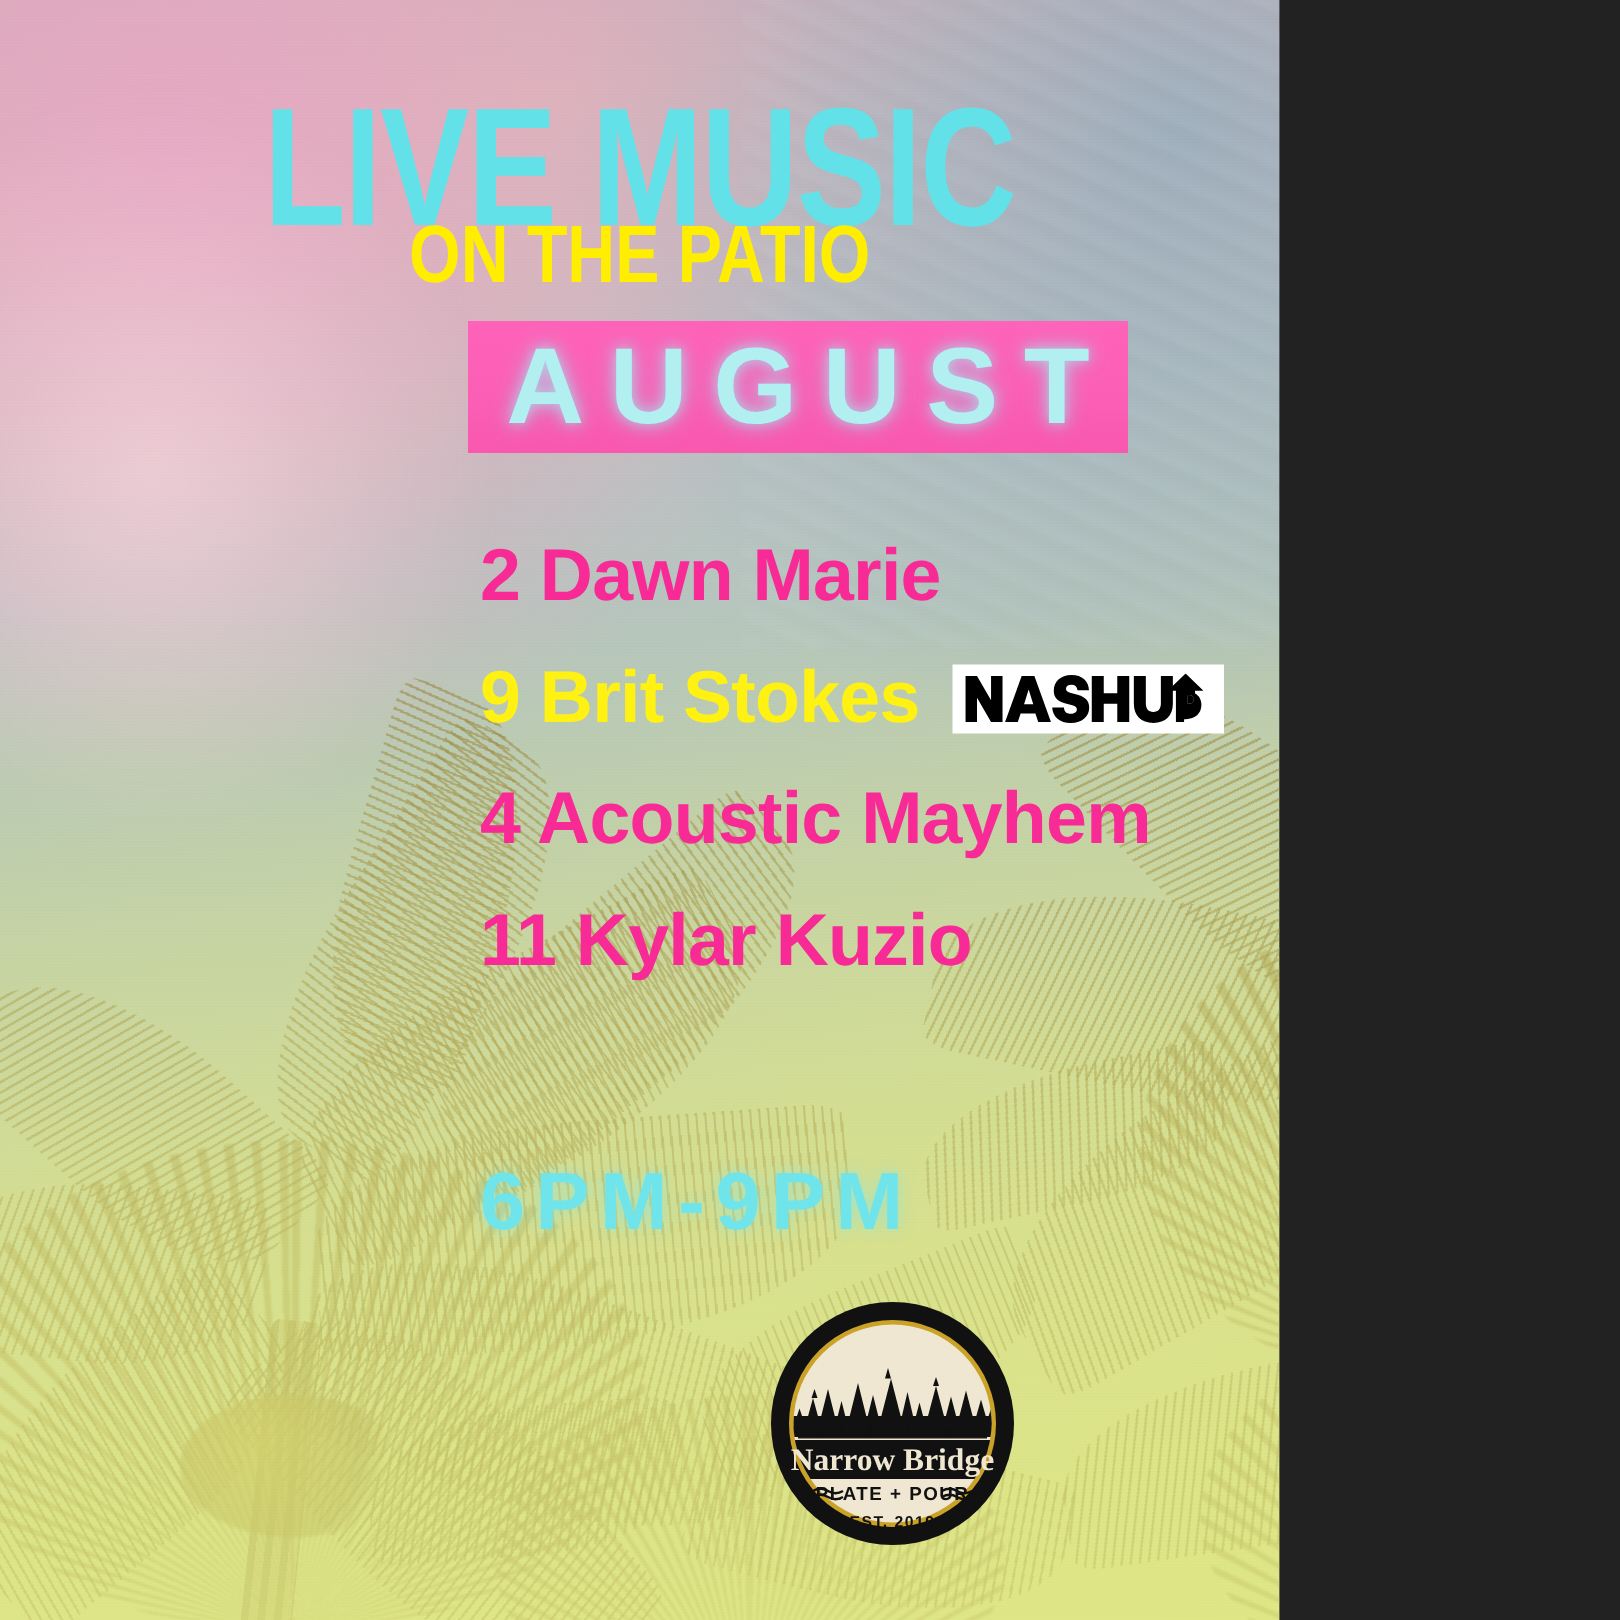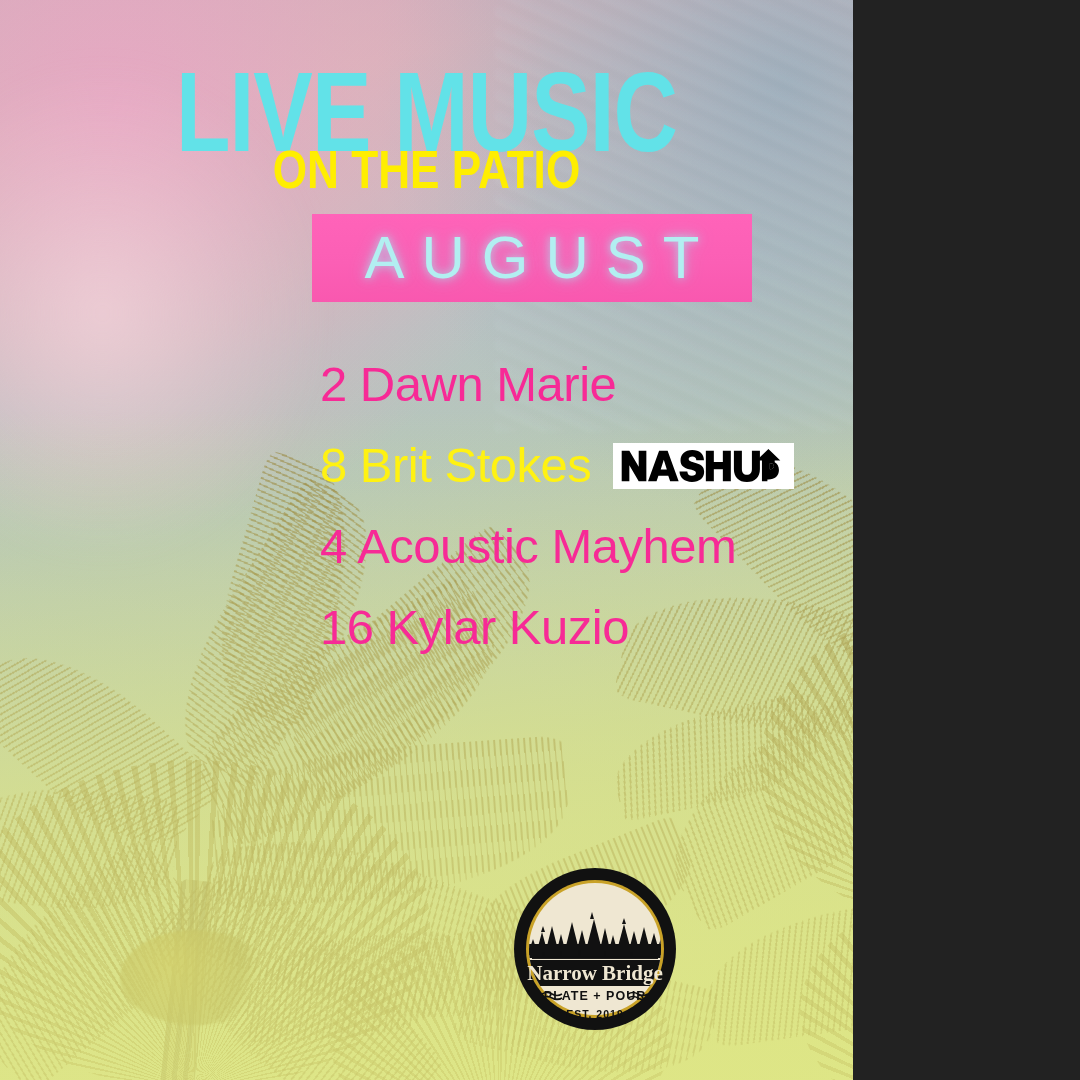--- a/index.html
+++ b/index.html
@@ -146,22 +146,22 @@
     top: 214px;
     left: 312px;
     width: 440px;
     height: 88px;
     background: linear-gradient(180deg, #FF63B9 0%, #FB5FB5 55%, #F958AF 100%);
     display: flex;
     align-items: center;
     justify-content: center;
   }
   .month-text {
-    font-size: 60px;
-    font-weight: 400;
+    font-size: 72px;
+    font-weight: 700;
     letter-spacing: 17px;
     text-indent: 17px;
     color: #B2EFF1;
     line-height: 1;
     text-shadow: 0 0 9px rgba(160,240,245,0.75), 0 0 18px rgba(140,230,240,0.45);
   }
 
   .lineup {
     position: absolute;
     top: 344px;
@@ -169,21 +169,21 @@
     width: 640px;
   }
   .lineup-row {
     height: 81px;
     display: flex;
     align-items: center;
     white-space: nowrap;
   }
   .lineup-text {
     font-size: 49px;
-    font-weight: 400;
+    font-weight: 700;
     line-height: 1;
     letter-spacing: -0.5px;
     text-align: right;
   }
   .c-pink   { color: #F72A96; }
   .c-yellow { color: #FFF212; }
 
   .nashup-badge {
     margin-left: 22px;
     background: #FFFFFF;
@@ -281,21 +281,21 @@
       <span class="month-text">AUGUST</span>
     </div>
 
     <div class="lineup">
 
       <div class="lineup-row">
         <span class="lineup-text c-pink">2 Dawn Marie</span>
       </div>
 
       <div class="lineup-row">
-        <span class="lineup-text c-yellow">8 Brit Stokes</span>
+        <span class="lineup-text c-yellow">9 Brit Stokes</span>
         <span class="nashup-badge">
           <svg class="nashup-svg" viewBox="0 0 196 40" aria-hidden="true">
             <g fill="#000000">
 
               <path d="M2 2 h9 l11 19 V2 h9 v36 h-9 L11 19 v19 H2 z"></path>
 
               <path d="M33 38 L46 2 h10 l13 36 h-10 l-2.2-6.6 h-11.6 L43 38 z M47.9 24.2 h7.2 L51.5 12.6 z"></path>
 
               <path d="M70 26.6 h9.2 c0.1 3.3 2 4.9 5.3 4.9 c3 0 4.8-1.3 4.8-3.3 c0-2.2-1.8-3-6.6-4.1 c-8-1.8-11.5-4.6-11.5-10.6 C71.2 6.6 76.4 1.2 85 1.2 c8.7 0 13.6 4.8 13.8 12 h-9 c-0.2-2.9-1.8-4.4-4.7-4.4 c-2.7 0-4.3 1.2-4.3 3.1 c0 2 1.6 2.8 6.2 3.9 c8.3 1.9 12 4.7 12 10.9 c0 7.1-5.5 12.1-14.4 12.1 C75.9 38.8 70.2 33.9 70 26.6 z"></path>
 
@@ -309,26 +309,27 @@
             </g>
           </svg>
         </span>
       </div>
 
       <div class="lineup-row">
         <span class="lineup-text c-pink">4 Acoustic Mayhem</span>
       </div>
 
       <div class="lineup-row">
-        <span class="lineup-text c-pink">16 Kylar Kuzio</span>
+        <span class="lineup-text c-pink">11 Kylar Kuzio</span>
       </div>
 
 
     </div>
 
+    <div class="time-text">6PM-9PM</div>
 
     <div class="logo-wrap">
       <svg class="logo-svg" viewBox="0 0 166 166" aria-hidden="true">
         <defs>
           <clipPath id="innerClip">
             <circle cx="83" cy="83" r="66"></circle>
           </clipPath>
         </defs>
 
         <circle cx="83" cy="83" r="81" fill="#111111"></circle>

